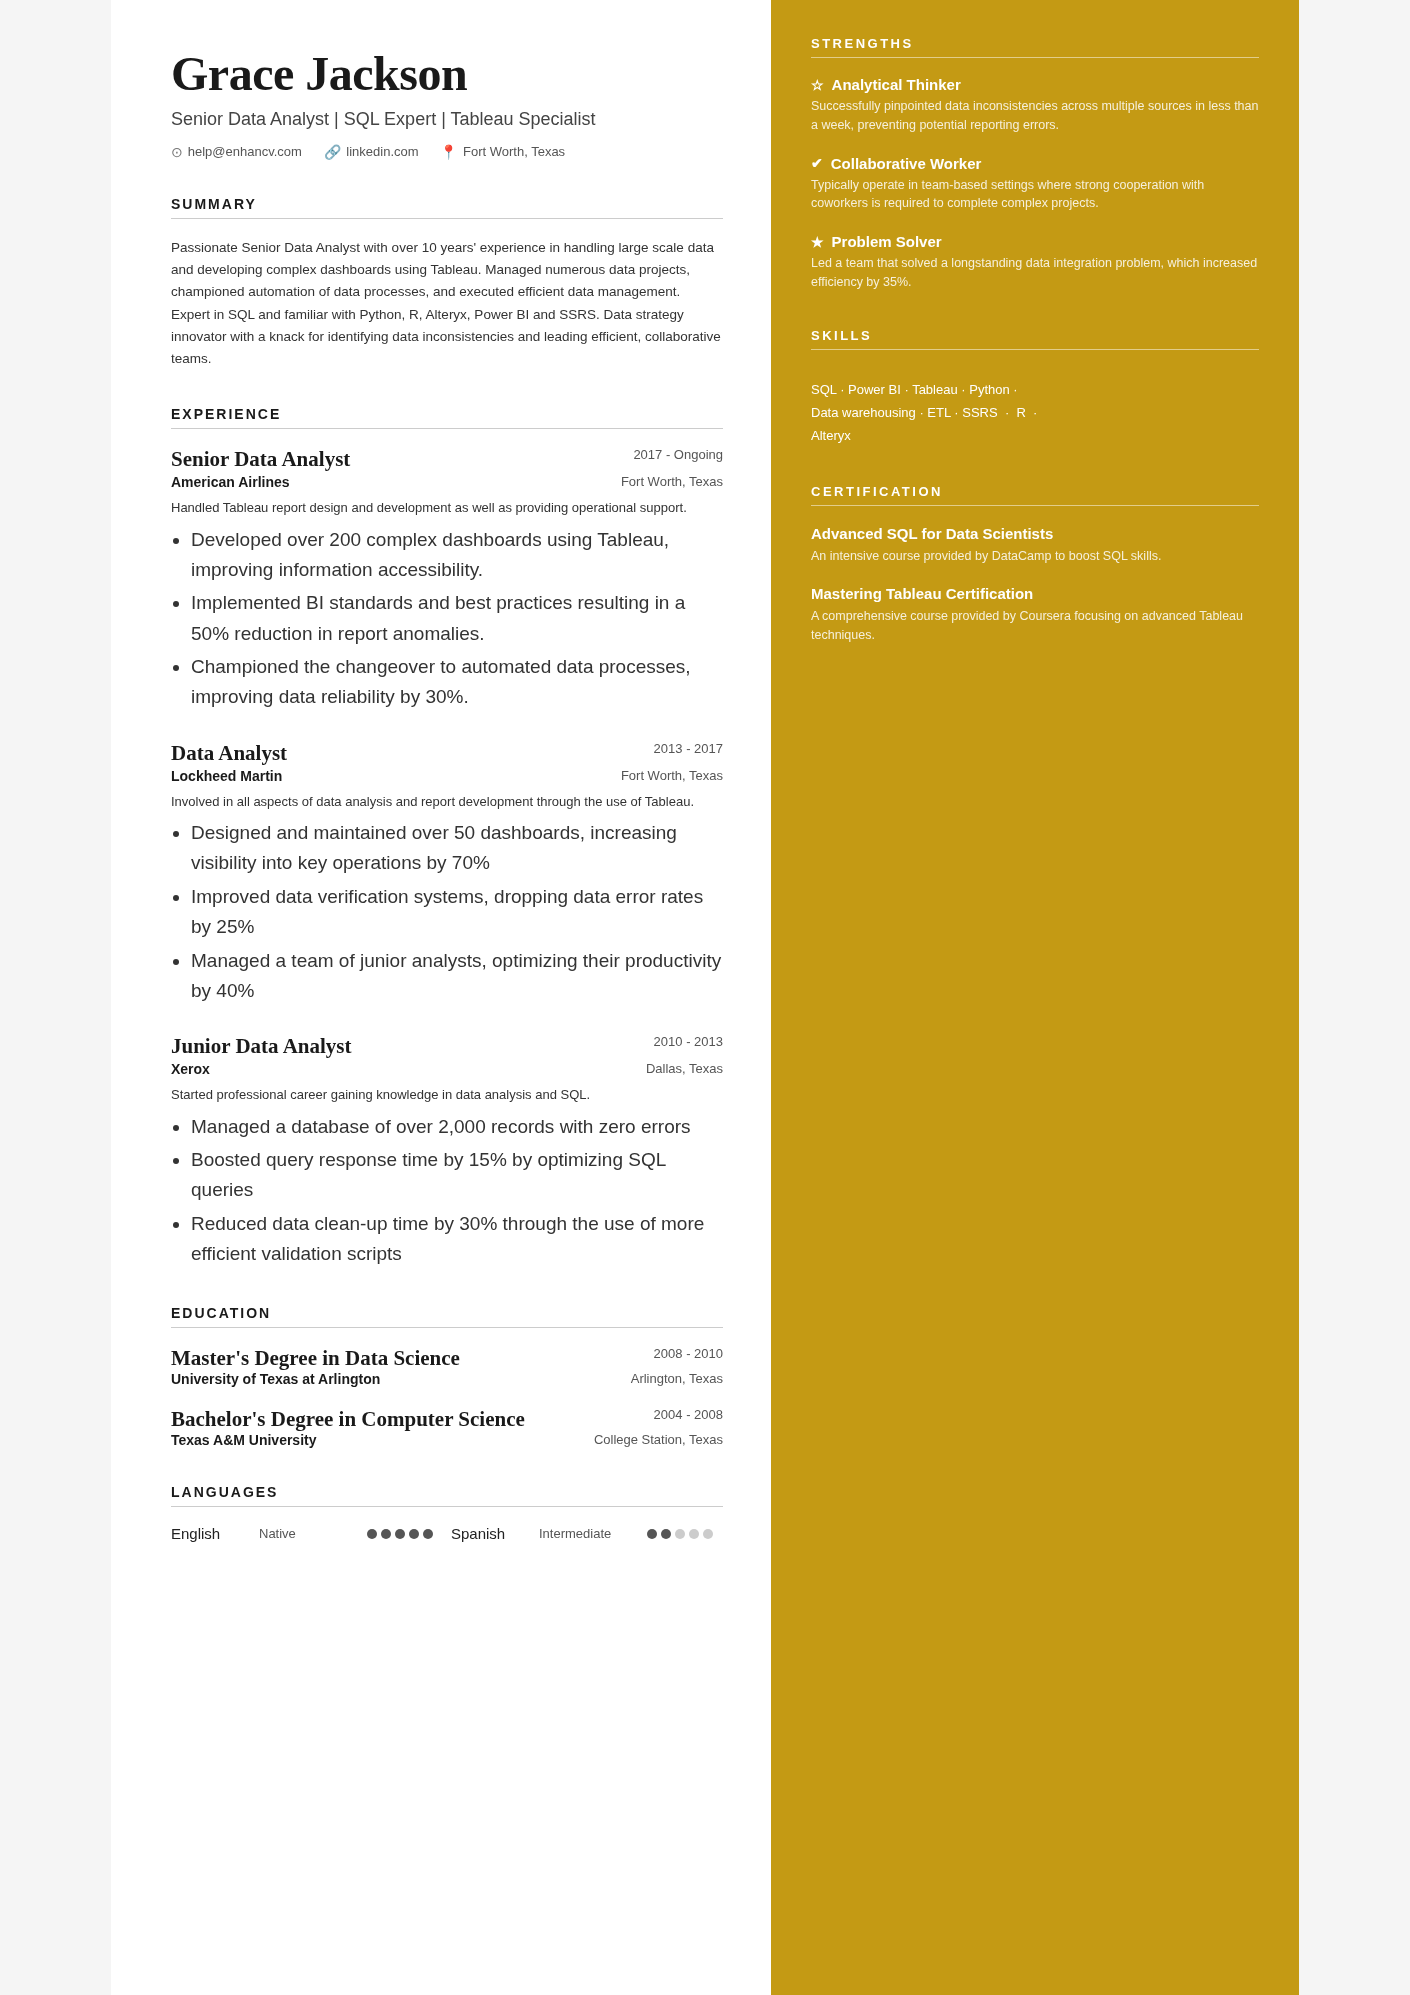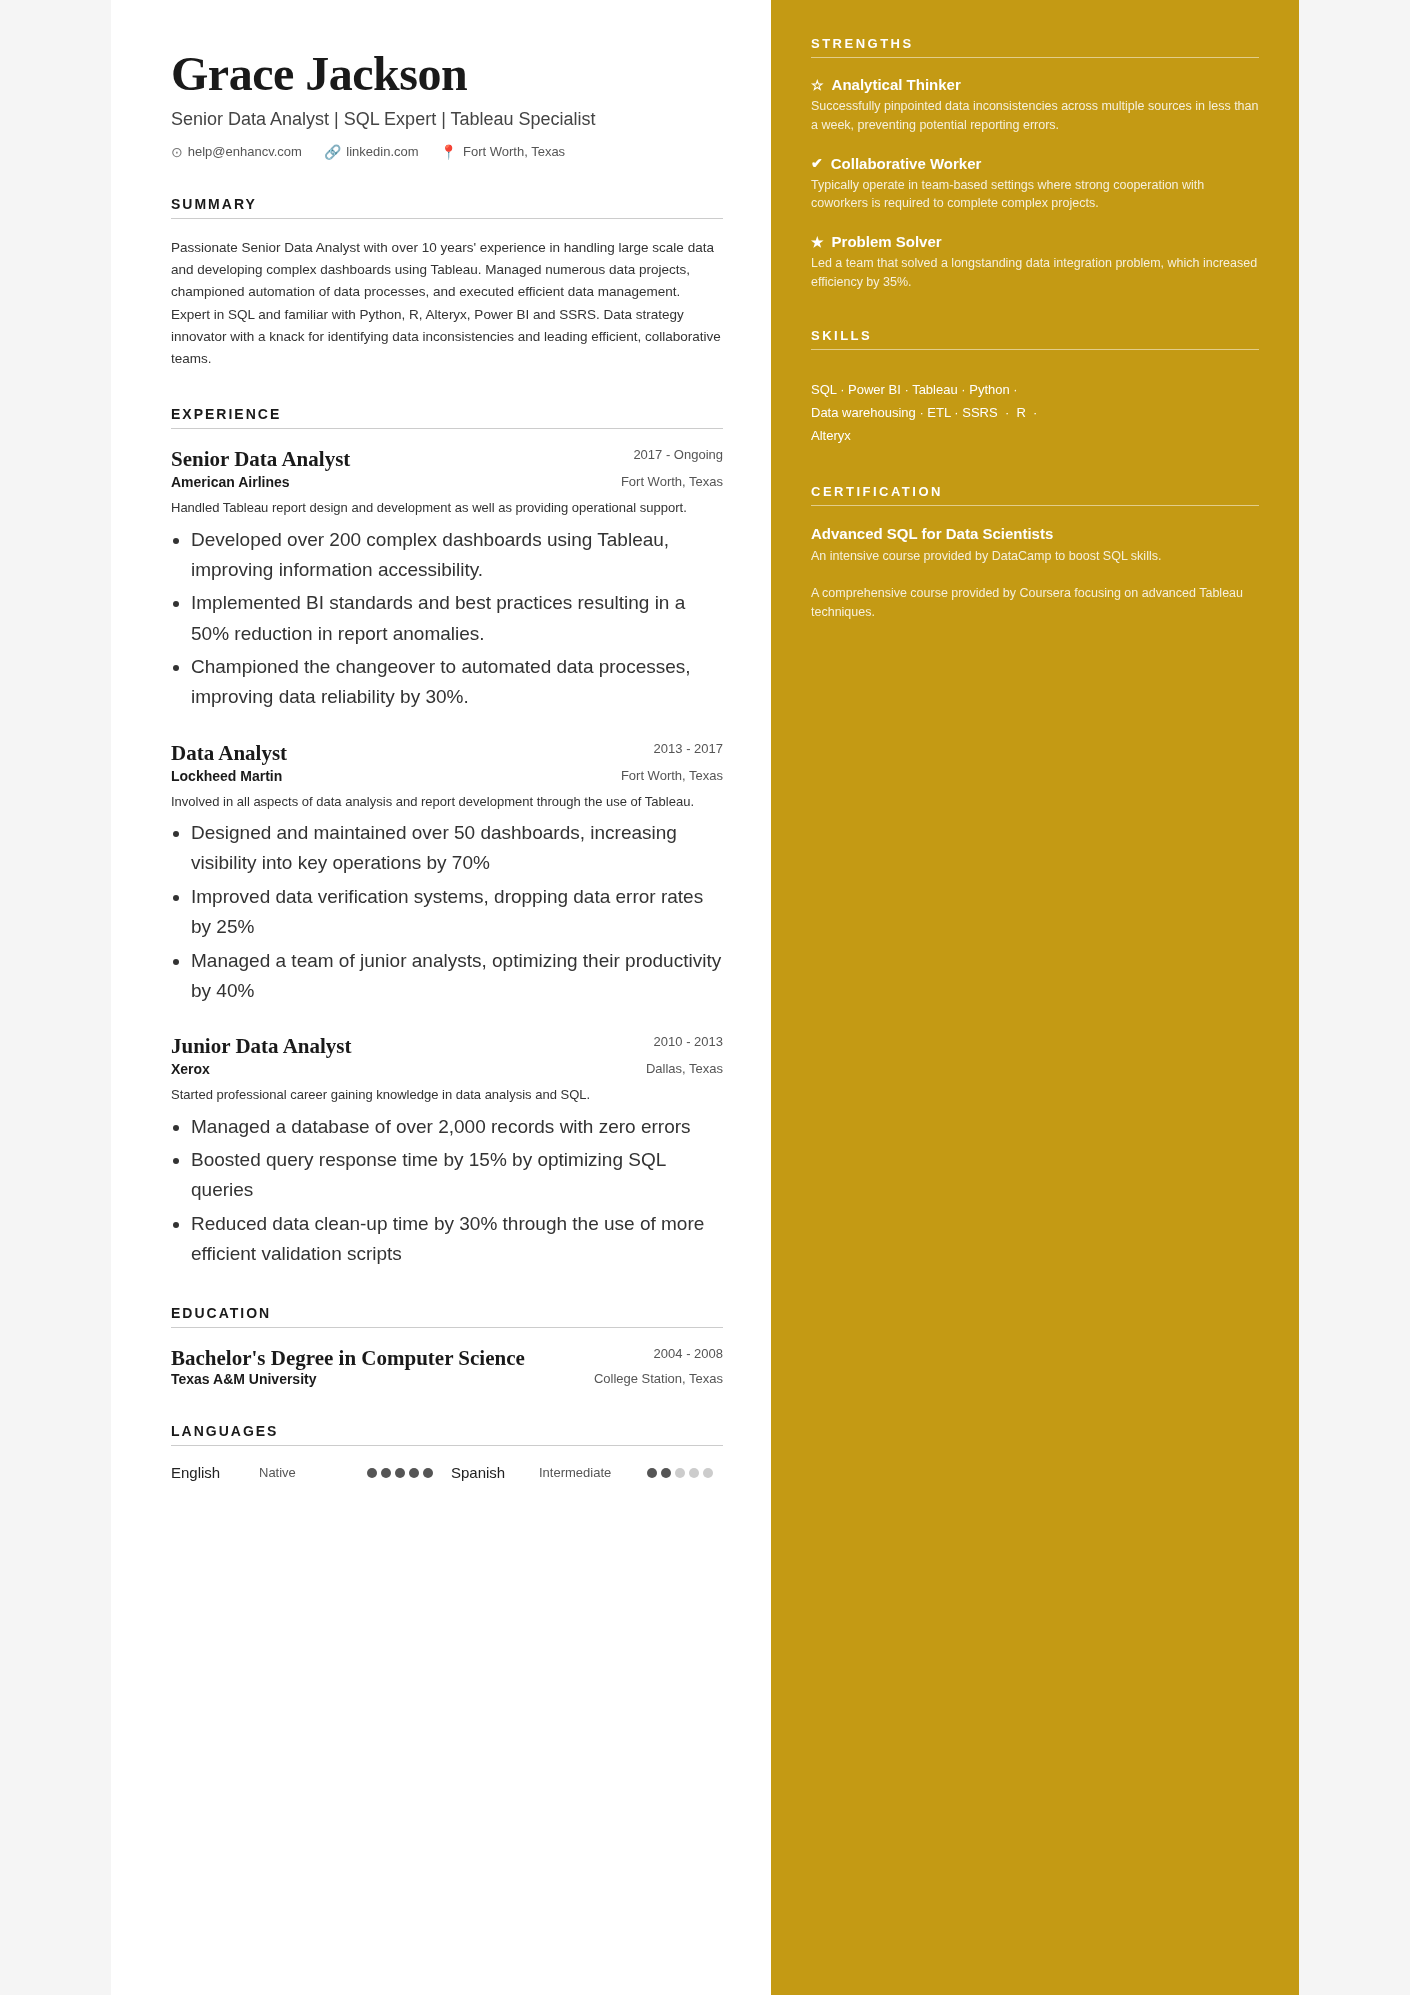--- a/index.html
+++ b/index.html
@@ -371,20 +371,30 @@
           <li>Boosted query response time by 15% by optimizing SQL queries</li>
           <li>Reduced data clean-up time by 30% through the use of more efficient validation scripts</li>
         </ul>
       </div>
     </div>
 
     <div class="section">
       <div class="section-title">EDUCATION</div>
       <hr class="section-divider">
 
+      <div class="edu-entry">
+        <div class="edu-header">
+          <span class="edu-degree">Master's Degree in Data Science</span>
+          <span class="edu-dates">2008 - 2010</span>
+        </div>
+        <div class="edu-sub">
+          <span class="edu-school">University of Texas at Arlington</span>
+          <span class="edu-location">Arlington, Texas</span>
+        </div>
+      </div>
 
       <div class="edu-entry">
         <div class="edu-header">
           <span class="edu-degree">Bachelor's Degree in Computer Science</span>
           <span class="edu-dates">2004 - 2008</span>
         </div>
         <div class="edu-sub">
           <span class="edu-school">Texas A&amp;M University</span>
           <span class="edu-location">College Station, Texas</span>
         </div>
@@ -463,18 +473,19 @@
     <div class="right-section">
       <div class="right-section-title">CERTIFICATION</div>
       <hr class="right-divider">
 
       <div class="cert-item">
         <div class="cert-title">Advanced SQL for Data Scientists</div>
         <div class="cert-desc">An intensive course provided by DataCamp to boost SQL skills.</div>
       </div>
 
       <div class="cert-item">
+        <div class="cert-title">Mastering Tableau Certification</div>
         <div class="cert-desc">A comprehensive course provided by Coursera focusing on advanced Tableau techniques.</div>
       </div>
     </div>
 
   </div>
 </div>
 
 </body></html>

